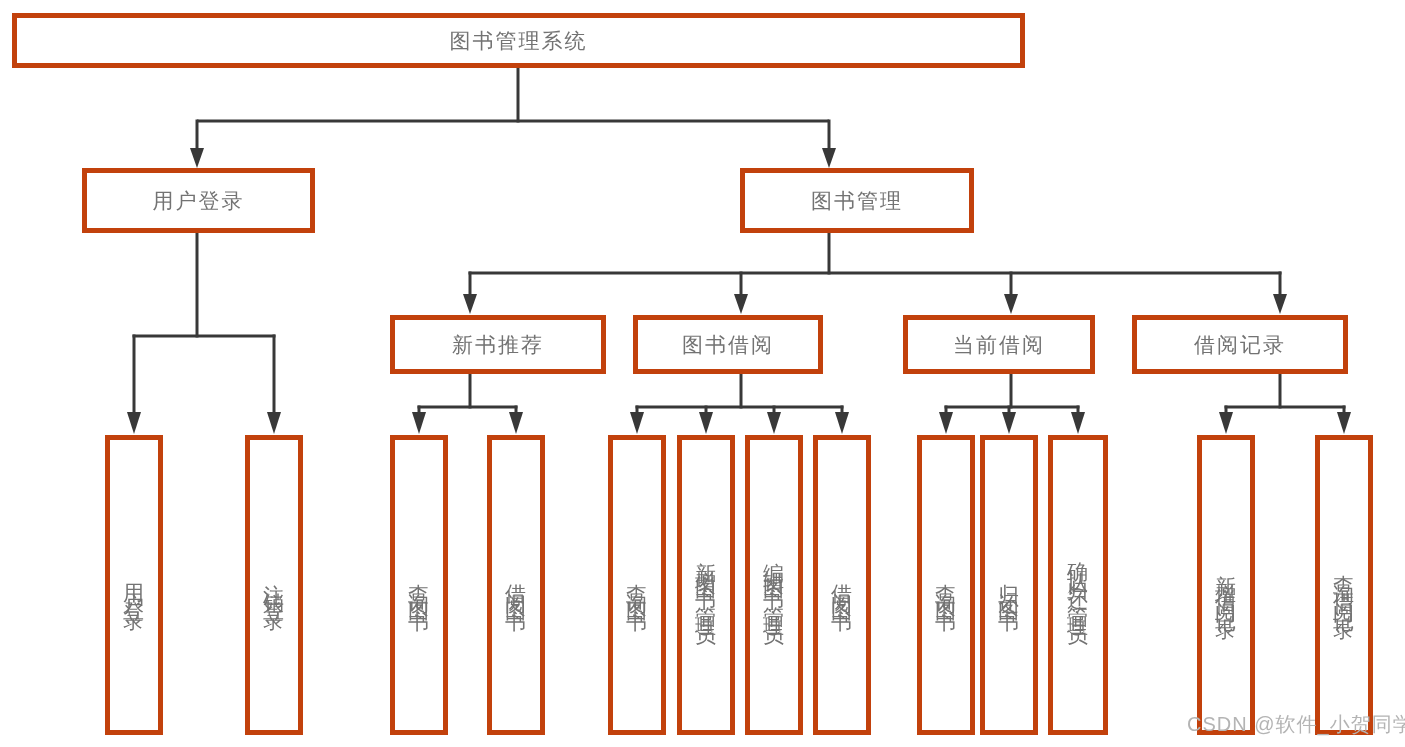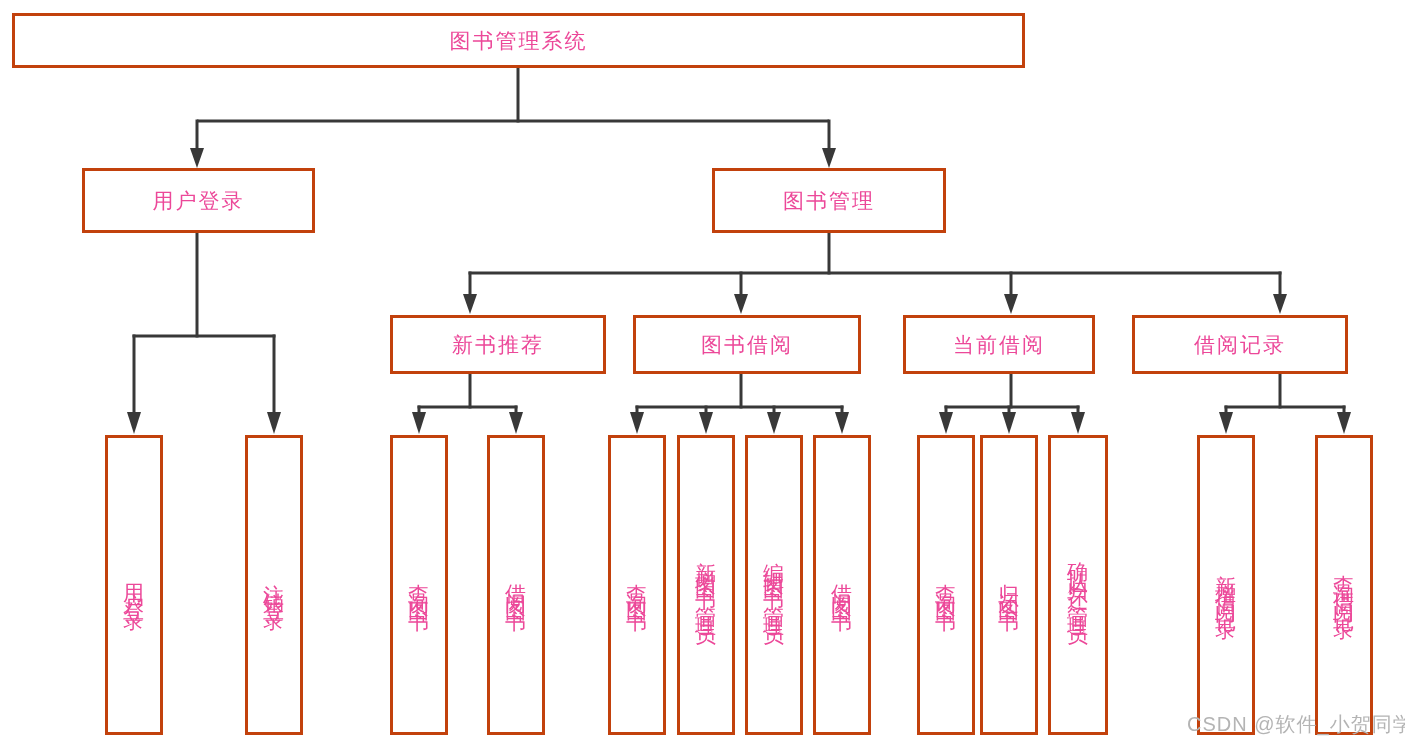--- a/index.html
+++ b/index.html
@@ -15,28 +15,28 @@
   svg.connectors {
     position: absolute;
     left: 0; top: 0;
     width: 1405px; height: 747px;
     z-index: 1;
   }
   .box {
     position: absolute;
     box-sizing: border-box;
     background: #ffffff;
-    border: 3px solid #c2410c;
+    border: 5px solid #c2410c;
     display: flex;
     align-items: center;
     justify-content: center;
     z-index: 2;
     font-size: 21px;
     letter-spacing: 2px;
-    color: #ec4899;
+    color: #737373;
   }
   .leaf {
     top: 435px;
     height: 300px;
     width: 58px;
   }
   .leaf > span {
     writing-mode: vertical-rl;
     text-orientation: mixed;
     line-height: 1;
@@ -129,28 +129,28 @@
     </g>
   </svg>
 
   <div class="box" style="left:12px; top:13px; width:1013px; height:55px;">
     <span>图书管理系统</span>
   </div>
 
   <div class="box" style="left:82px; top:168px; width:233px; height:65px;">
     <span>用户登录</span>
   </div>
-  <div class="box" style="left:712px; top:168px; width:234px; height:65px;">
+  <div class="box" style="left:740px; top:168px; width:234px; height:65px;">
     <span>图书管理</span>
   </div>
 
   <div class="box" style="left:362px; top:315px; width:216px; height:59px;margin-left:28px;">
     <span>新书推荐</span>
   </div>
-  <div class="box" style="left:633px; top:315px; width:228px; height:59px;">
+  <div class="box" style="left:633px; top:315px; width:190px; height:59px;">
     <span>图书借阅</span>
   </div>
   <div class="box" style="left:903px; top:315px; width:192px; height:59px;">
     <span>当前借阅</span>
   </div>
   <div class="box" style="left:1132px; top:315px; width:216px; height:59px;">
     <span>借阅记录</span>
   </div>
 
   <div class="box leaf" style="left:105px;">

